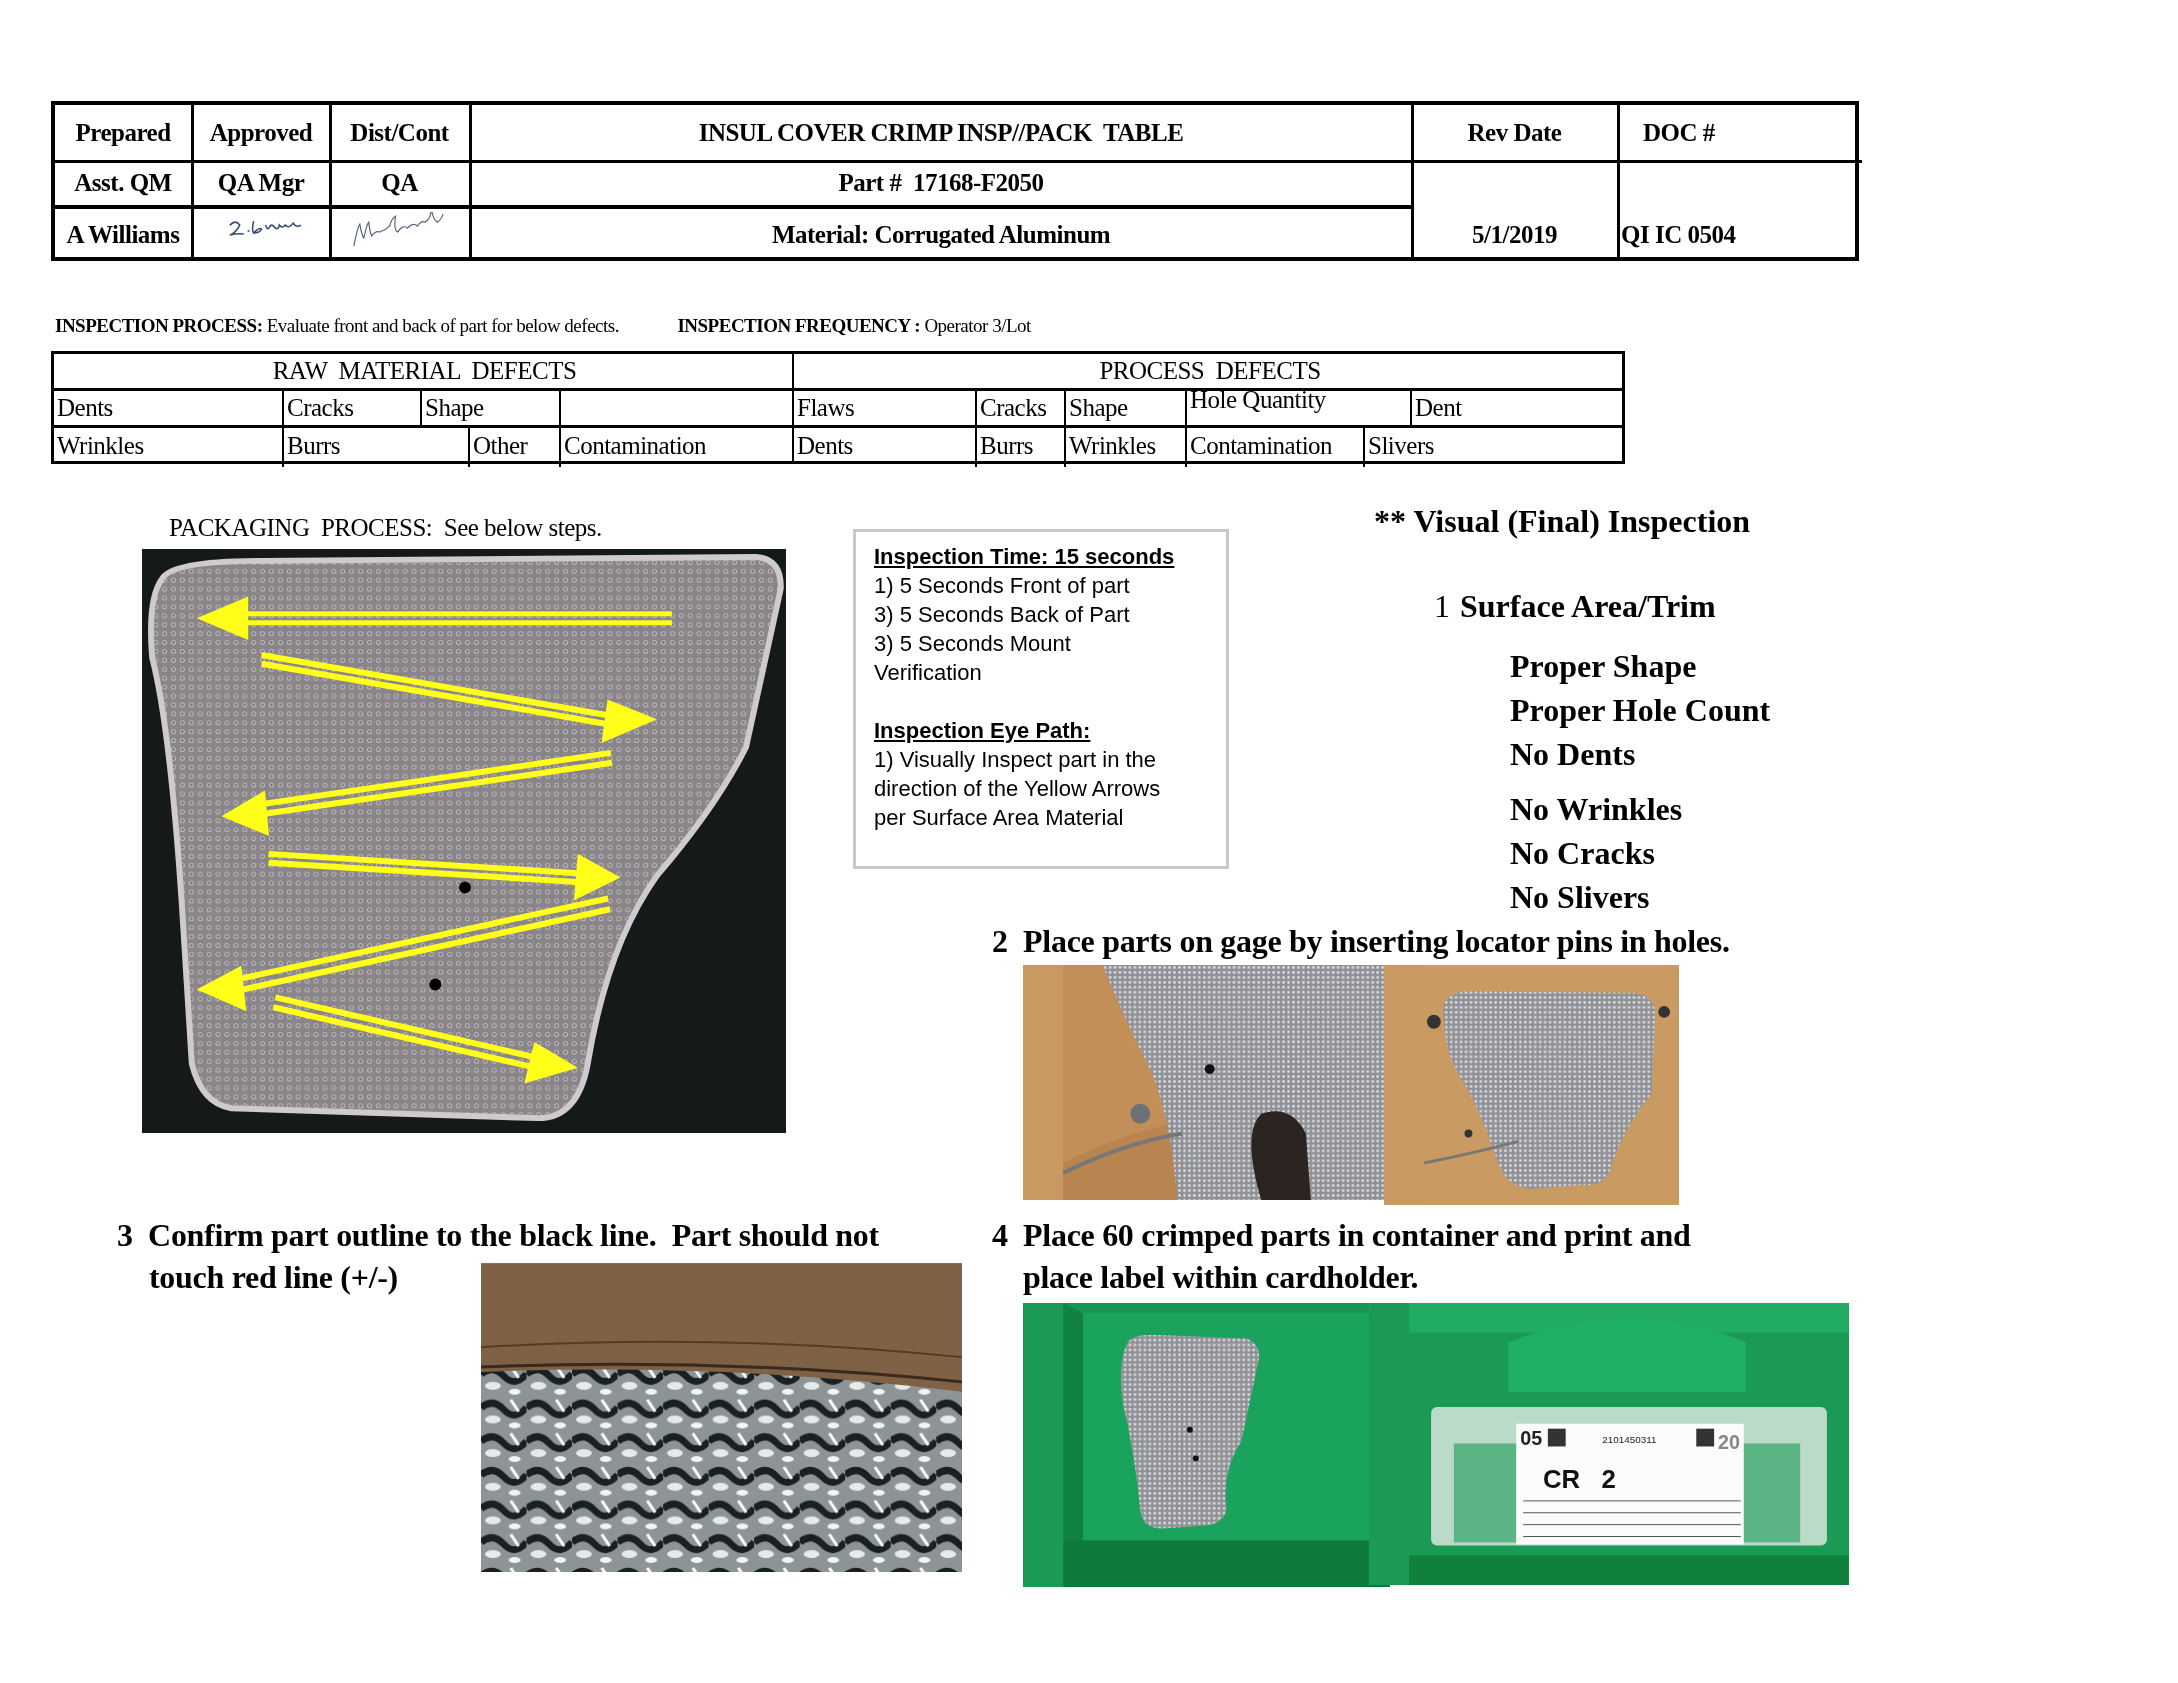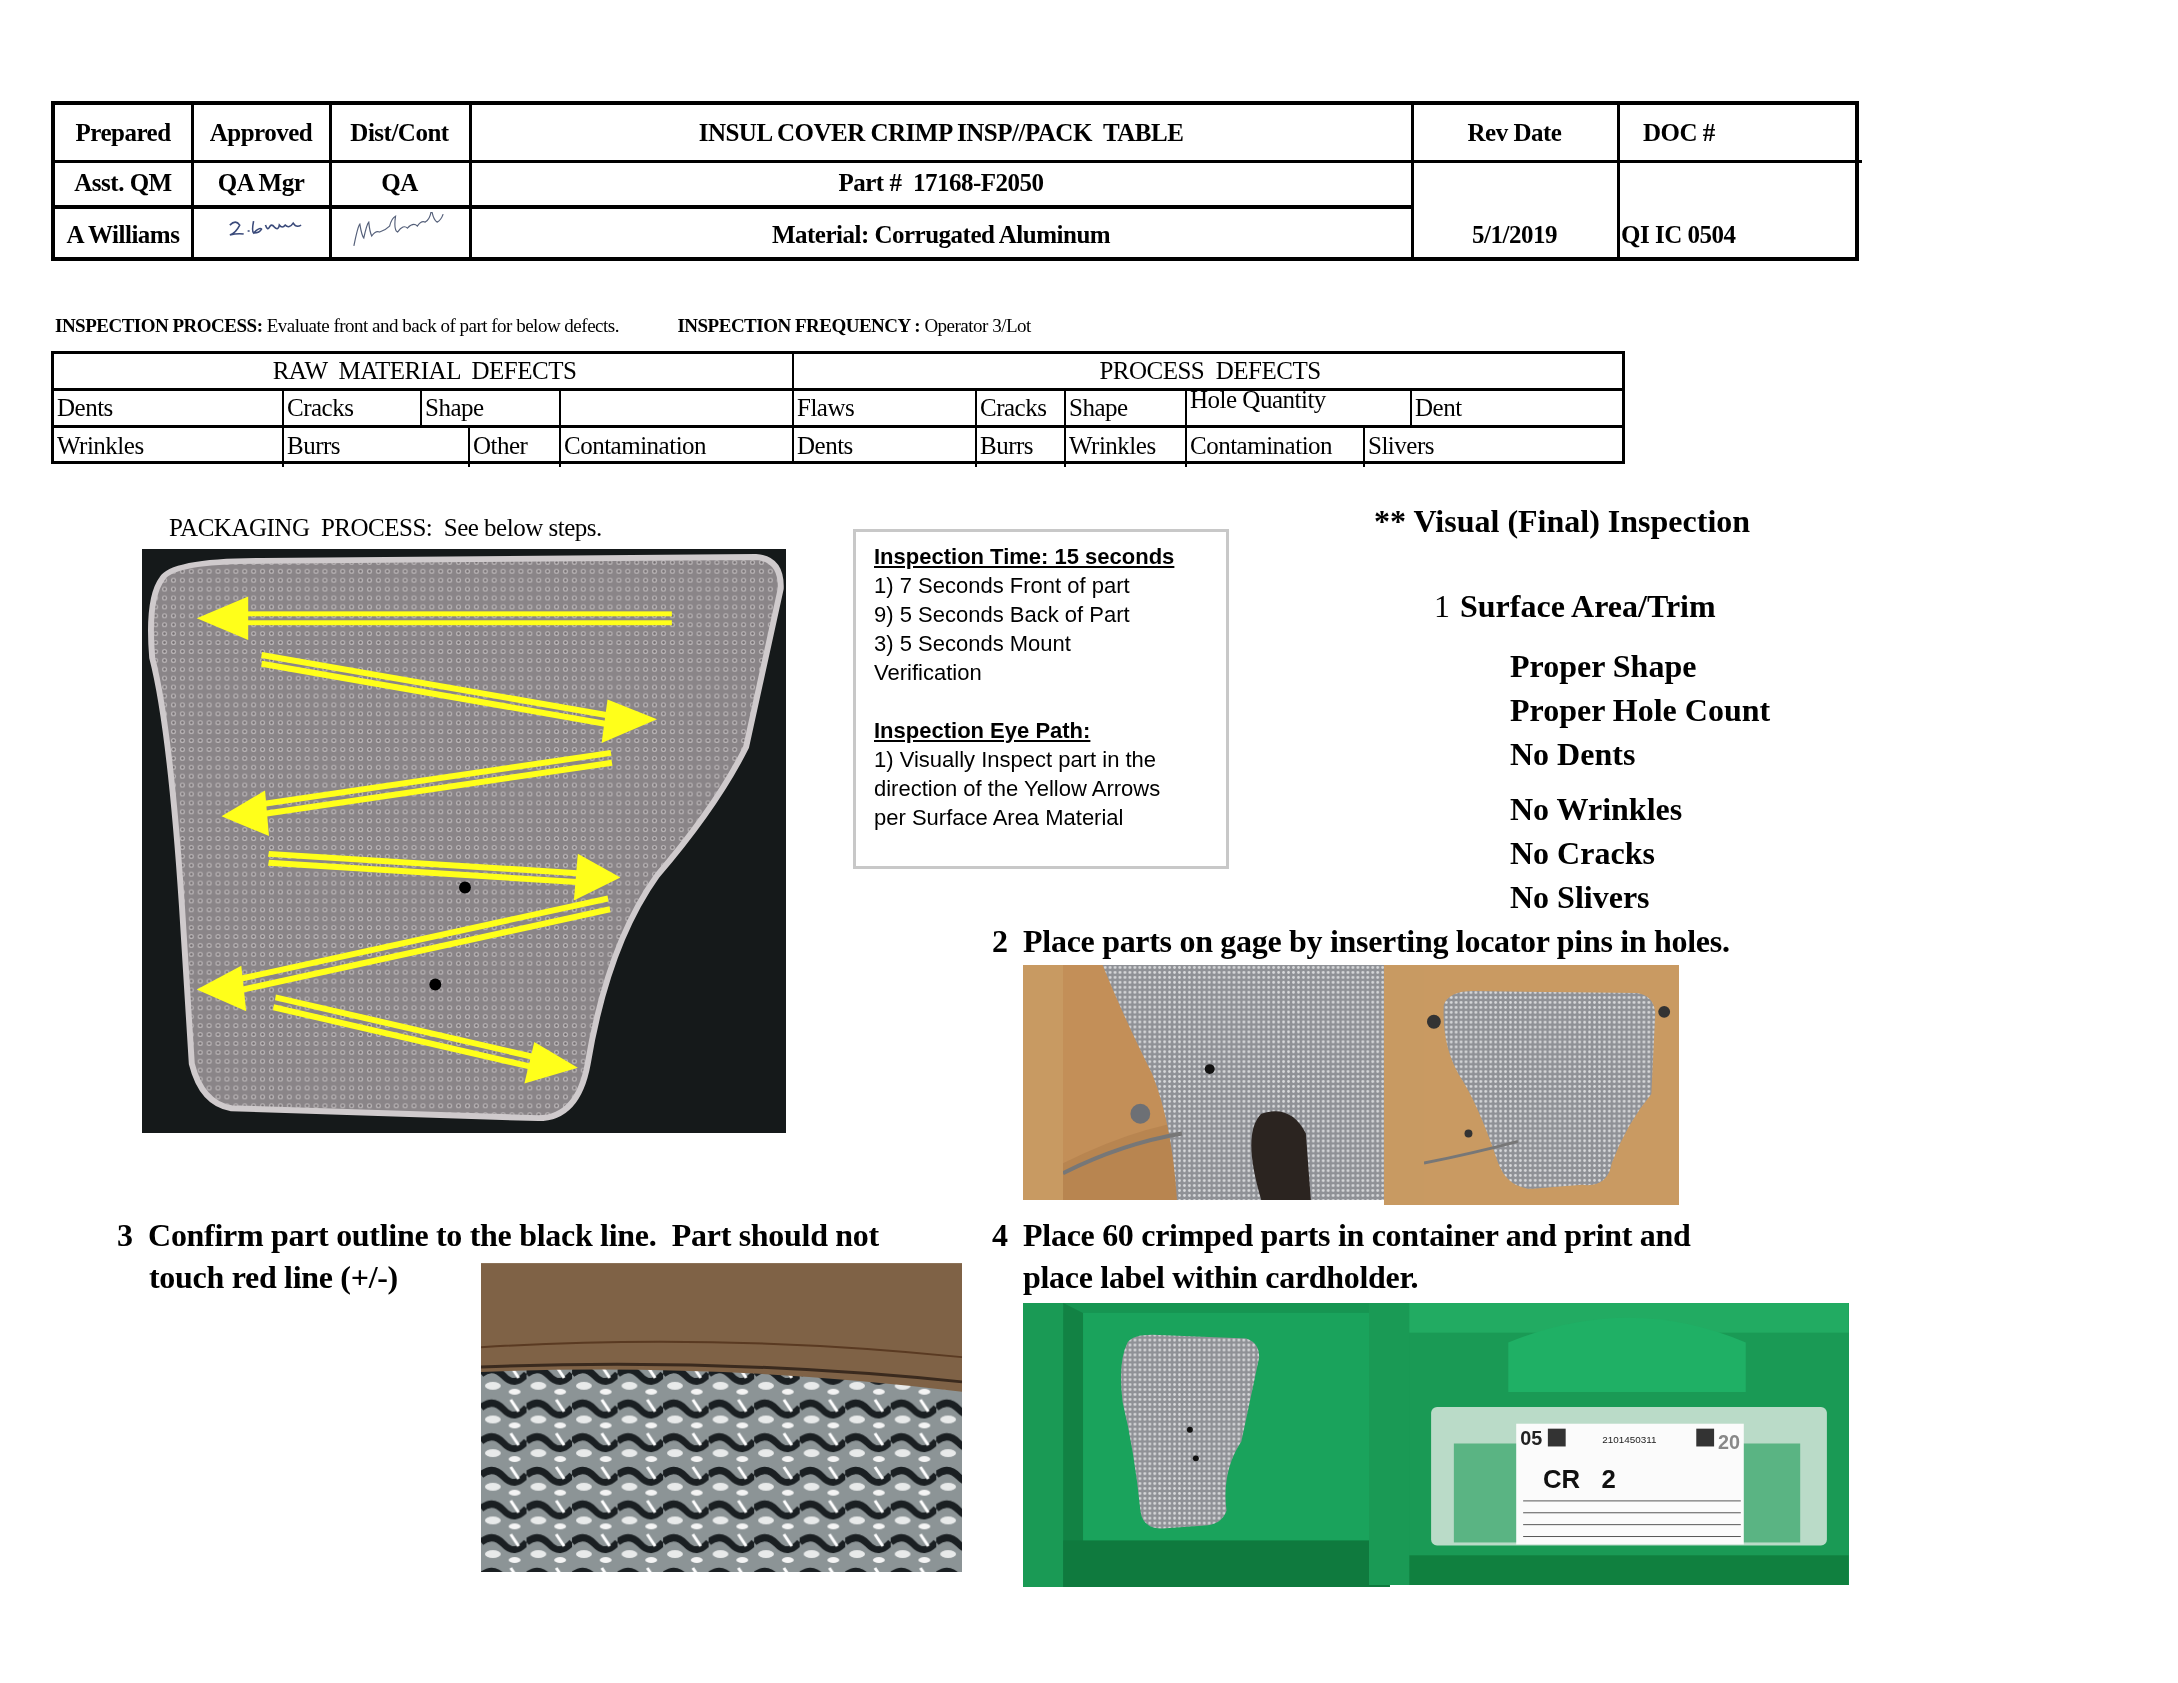--- a/index.html
+++ b/index.html
@@ -173,22 +173,22 @@
 
       <polygon points="135,450 408,513 407,519 134,456"></polygon>
       <polygon points="133,460 406,523 405,529 132,466"></polygon>
       <polygon points="440,524 396,498 386,540"></polygon>
     </g>
   </svg>
 </div>
 
 <div class="itbox">
   <div class="u">Inspection Time: 15 seconds</div>
-  <div>1) 7 Seconds Front of part</div>
-  <div>9) 5 Seconds Back of Part</div>
+  <div>1) 5 Seconds Front of part</div>
+  <div>3) 5 Seconds Back of Part</div>
   <div>3) 5 Seconds Mount</div>
   <div>Verification</div>
   <div class="gap"></div>
   <div class="u">Inspection Eye Path:</div>
   <div>1) Visually Inspect part in the</div>
   <div>direction of the Yellow Arrows</div>
   <div>per Surface Area Material</div>
 </div>
 
 <div class="vis-title">** Visual (Final) Inspection</div>

